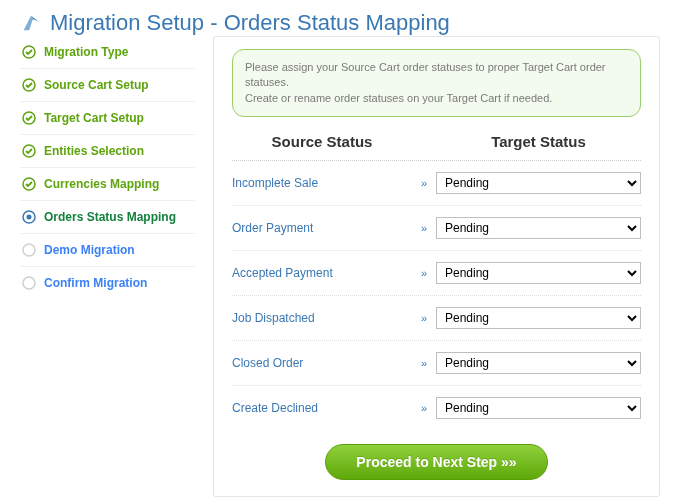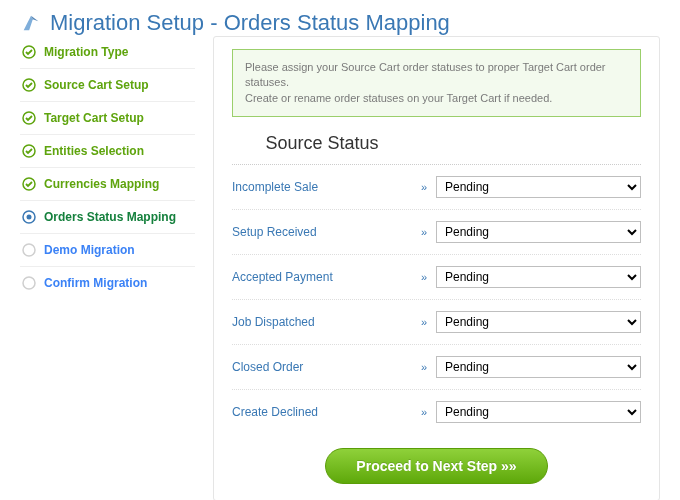--- a/index.html
+++ b/index.html
@@ -65,28 +65,28 @@
     border-radius: 3px;
     padding: 12px 18px 16px 18px;
     background: #ffffff;
   }
   .infobox {
     border: 1px solid #9bcf6b;
     background: #f3faee;
     color: #7a7a7a;
     font-size: 11px;
     padding: 10px 12px;
-    border-radius: 0;
+    border-radius: 12px;
     line-height: 1.4;
     margin-bottom: 14px;
   }
   .mapping-header {
     display: flex;
-    font-size: 18px;
-    font-weight: normal;
+    font-size: 15px;
+    font-weight: bold;
     color: #333;
     padding: 2px 0 10px 0;
     border-bottom: 1px dotted #cccccc;
   }
   .col-source { flex: 0 0 180px; text-align: center; }
   .col-arrow  { flex: 0 0 24px; }
   .col-target { flex: 1; text-align: center; }
   .mapping-row {
     display: flex;
     align-items: center;
@@ -224,30 +224,31 @@
 
     <div class="main">
       <div class="infobox">
         <div>Please assign your Source Cart order statuses to proper Target Cart order statuses.</div>
         <div>Create or rename order statuses on your Target Cart if needed.</div>
       </div>
 
       <div class="mapping-header">
         <div class="col-source">Source Status</div>
         <div class="col-arrow"></div>
+        <div class="col-target">Target Status</div>
       </div>
 
       <div id="mapping-rows">
           <div class="mapping-row">
             <div class="src-label">Incomplete Sale</div>
             <div class="arrow">»</div>
             <div class="target-select"><select><option>Pending</option></select></div>
           </div>
           <div class="mapping-row">
-            <div class="src-label">Setup Received</div>
+            <div class="src-label">Order Payment</div>
             <div class="arrow">»</div>
             <div class="target-select"><select><option>Pending</option></select></div>
           </div>
           <div class="mapping-row">
             <div class="src-label">Accepted Payment</div>
             <div class="arrow">»</div>
             <div class="target-select"><select><option>Pending</option></select></div>
           </div>
           <div class="mapping-row">
             <div class="src-label">Job Dispatched</div>

